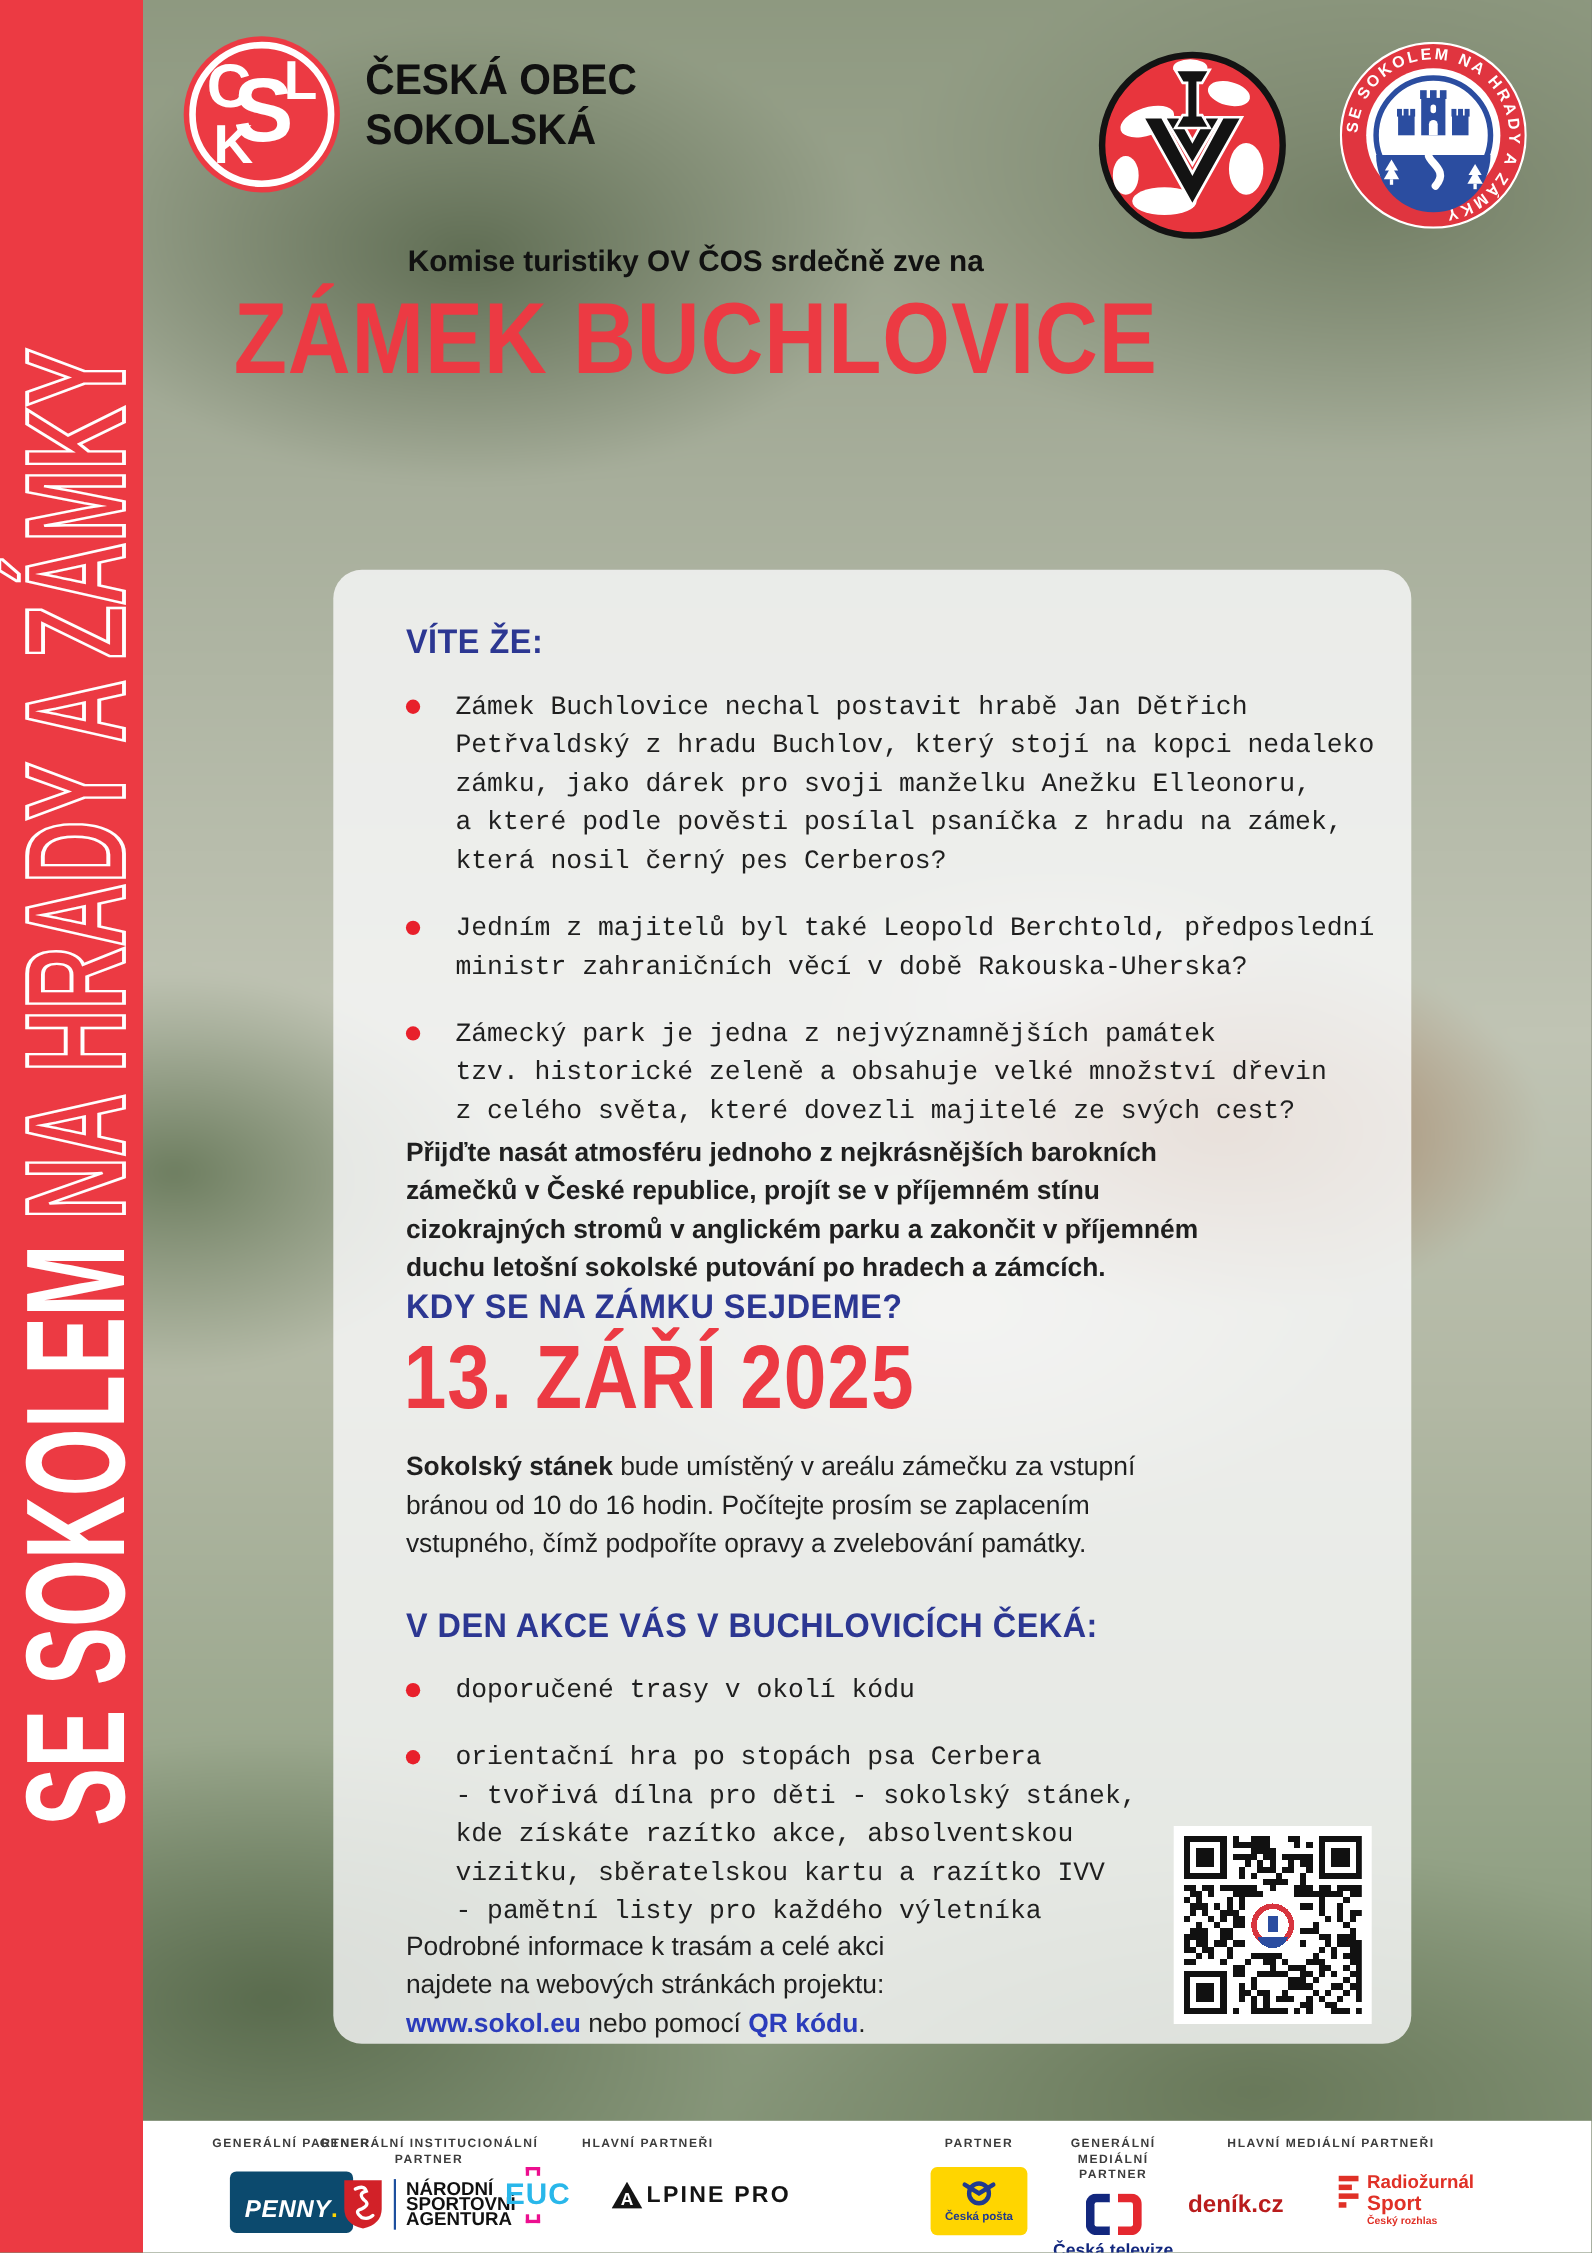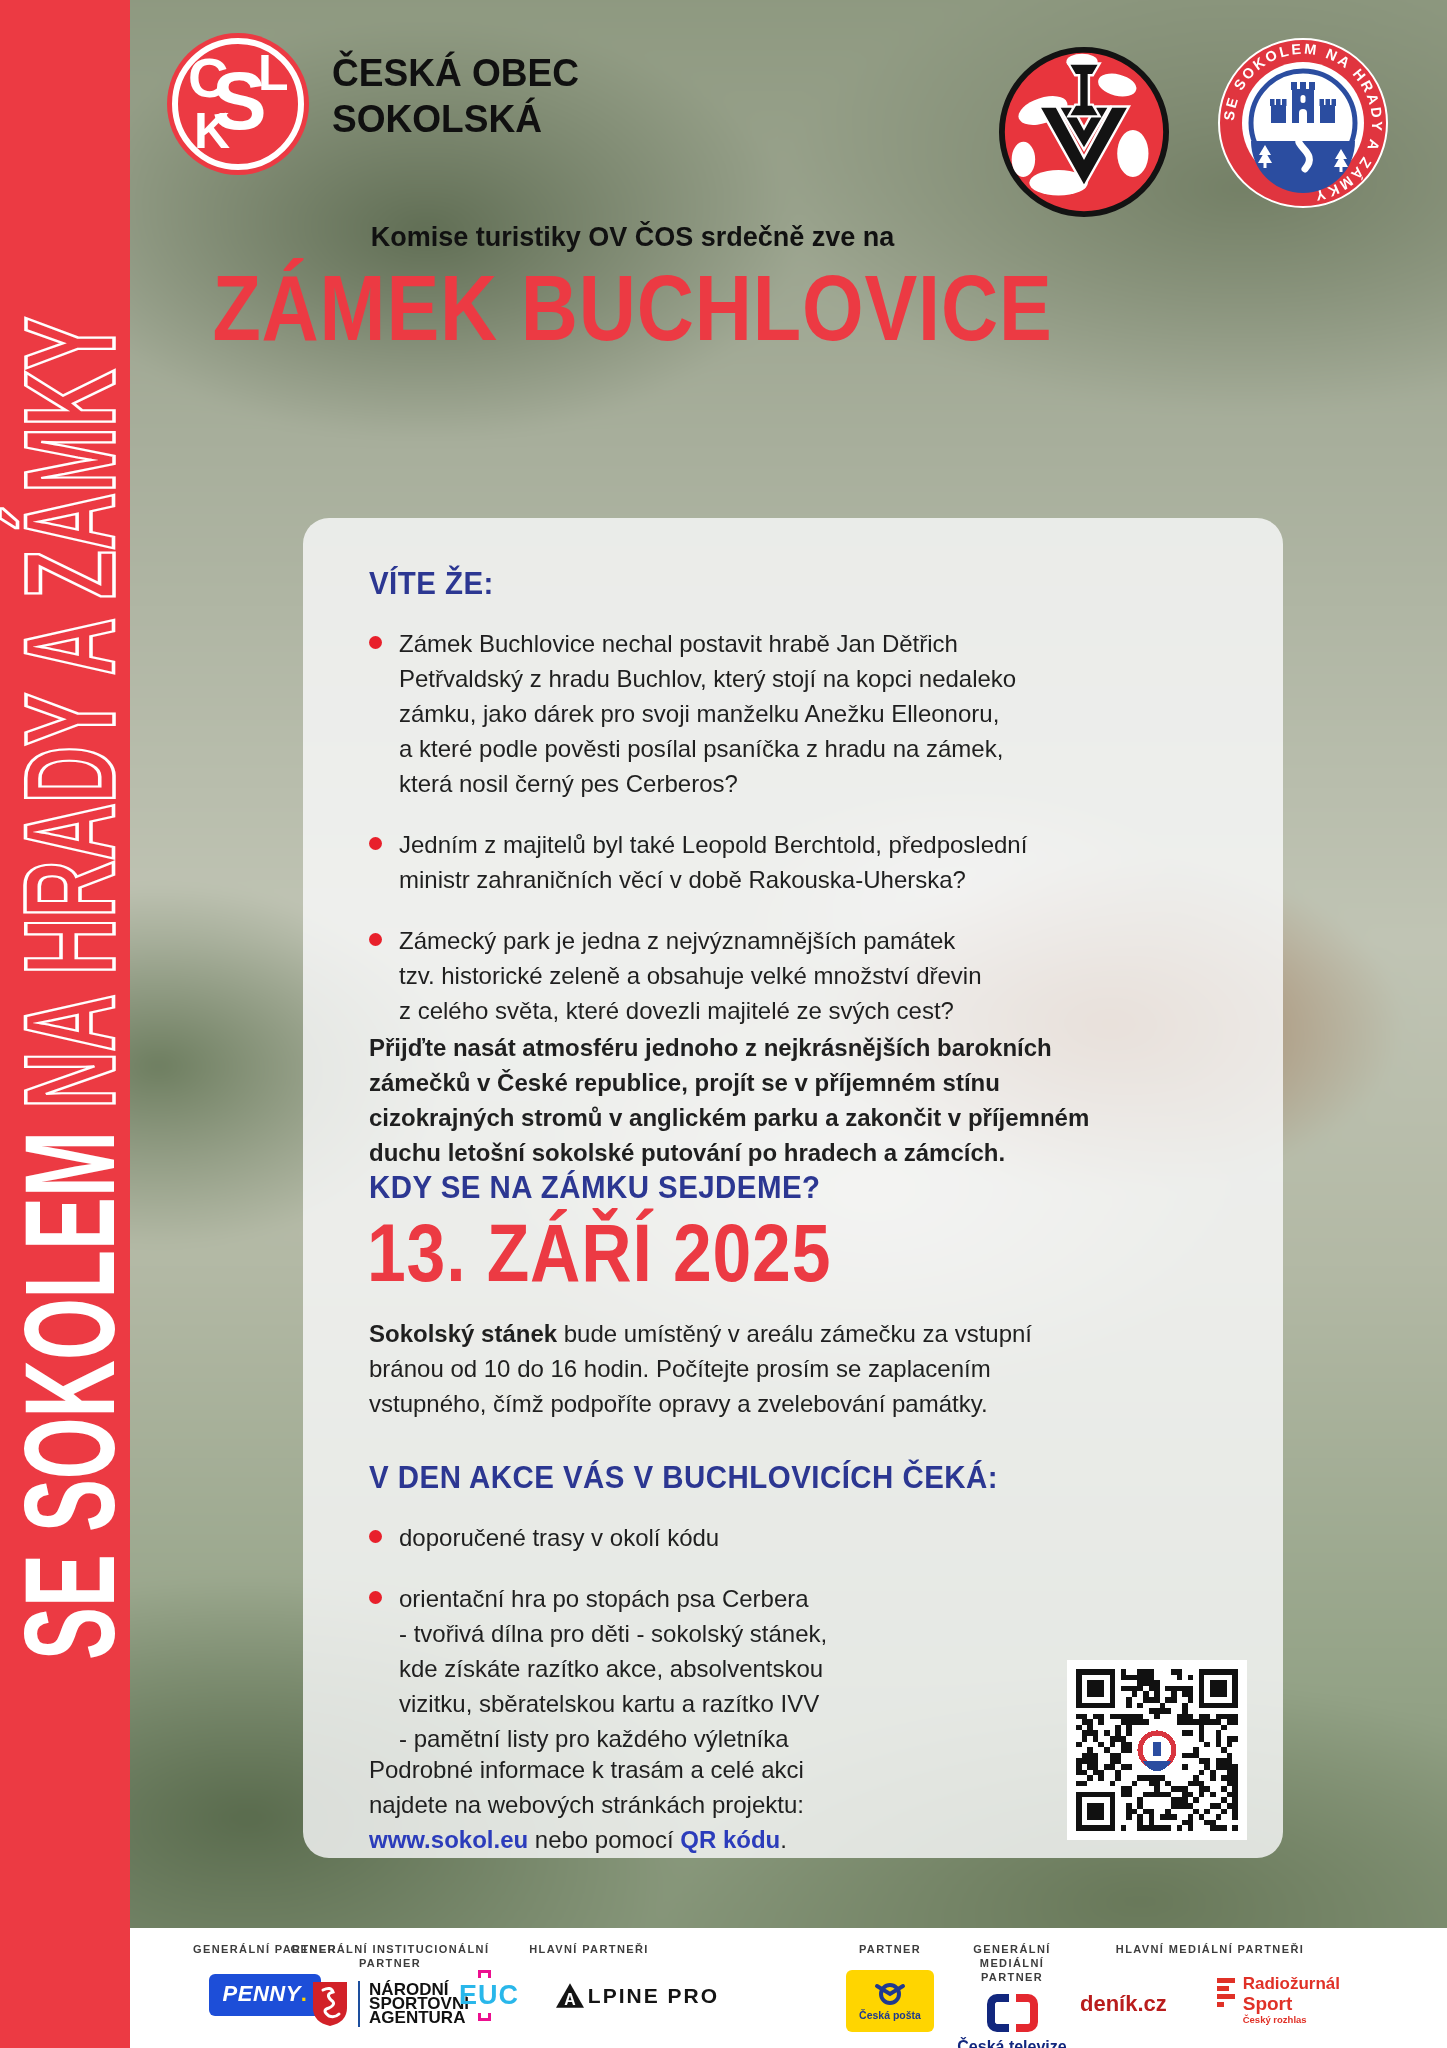--- a/index.html
+++ b/index.html
@@ -61,41 +61,41 @@
   .h-vite{top:48px;}
   .h-kdy{top:652px;}
   .h-den{top:942px;}
 
   .pl{white-space:pre-line;}
   .body-text{font-size:24px;line-height:35px;color:var(--body);}
 
   .blist{position:absolute;left:66px;list-style:none;}
   .l-vite{top:108px;}
   .l-den{top:1002px;}
-  .blist li{display:flex;gap:17px;margin-bottom:26px;}
+  .blist li{display:flex;gap:32px;margin-bottom:26px;font-family:Liberation Mono, monospace;}
   .dot{flex:none;width:13px;height:13px;border-radius:50%;background:var(--bullet_red);margin-top:10px;}
 
   .invite{position:absolute;left:66px;top:512px;font-weight:700;}
   .date{position:absolute;left:64px;top:688px;font-weight:900;font-size:82px;color:var(--red);
     transform:scaleX(.85);transform-origin:0 0;letter-spacing:1px;white-space:nowrap;}
   .info{position:absolute;left:66px;top:798px;}
   .info b{font-weight:800;}
   .more{position:absolute;left:66px;top:1234px;}
   .link{font-weight:800;color:var(--link_blue);text-decoration:none;cursor:pointer;}
 
   .qr{position:absolute;left:764px;top:1142px;width:180px;height:180px;background:#fff;padding:9px;}
 
   
   .footer{position:absolute;left:130px;top:1928px;width:1317px;height:120px;background:#fff;}
   .fgroup{position:absolute;top:14px;text-align:center;}
   .flabel{font-weight:600;font-size:11px;line-height:14px;letter-spacing:1.4px;color:#3c3c3c;
     white-space:pre-line;margin-bottom:10px;}
   .frow{display:flex;justify-content:space-between;align-items:center;gap:26px;}
 
-  .penny{display:inline-block;background:#1d4ed8;border-radius:6px;padding:7px 14px 9px;
+  .penny{display:inline-block;background:#0c4a6e;border-radius:6px;padding:21px 14px 9px;
     color:#fff;font-weight:900;font-style:italic;font-size:22px;letter-spacing:.5px;margin-top:8px;}
   .penny .ydot{color:#ffd400;font-style:normal;}
 
   .nsa{display:flex;align-items:center;gap:9px;justify-content:center;margin-top:4px;}
   .nsa-div{width:2px;height:46px;background:#1d4f9e;}
   .nsa-text{font-weight:800;font-size:17px;line-height:14px;color:#111;text-align:left;white-space:pre-line;}
 
   .euc{position:relative;display:inline-block;font-weight:800;font-size:27px;color:#29b7ea;
     letter-spacing:1px;margin-top:14px;}
   .euc .b-top,.euc .b-bot{position:absolute;left:19px;width:13px;height:8px;border:3.5px solid #ec0f8f;}

